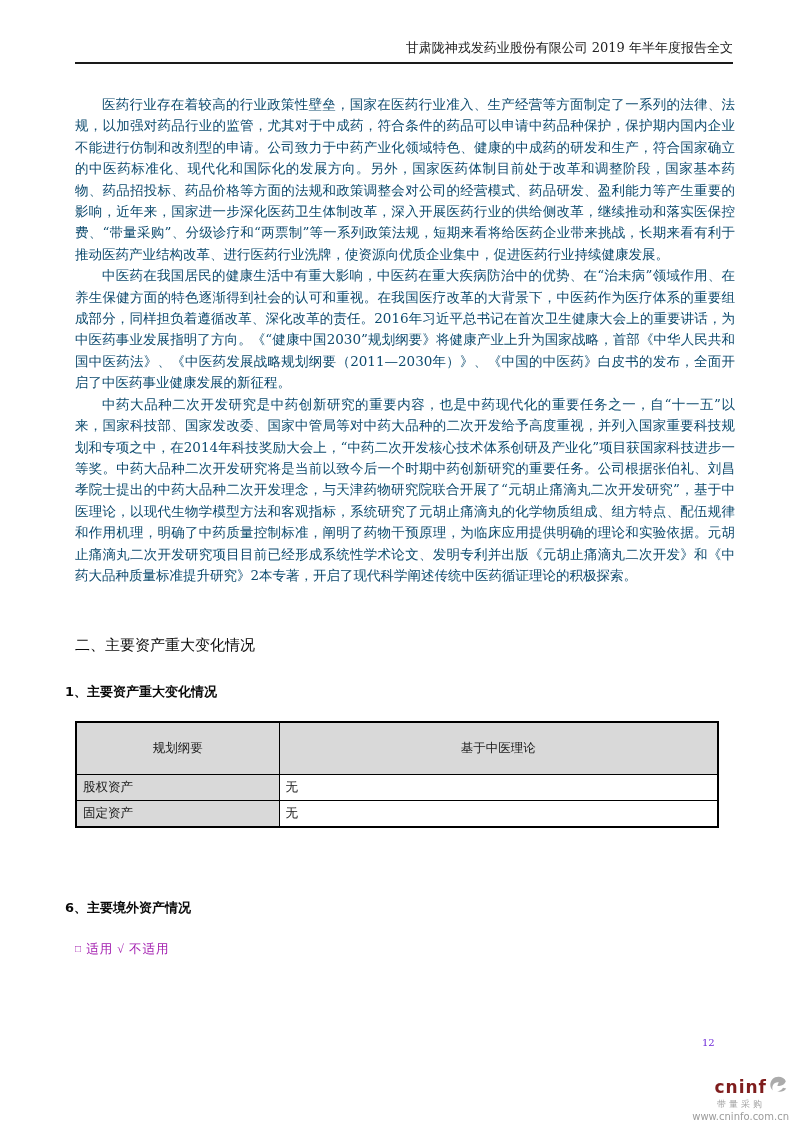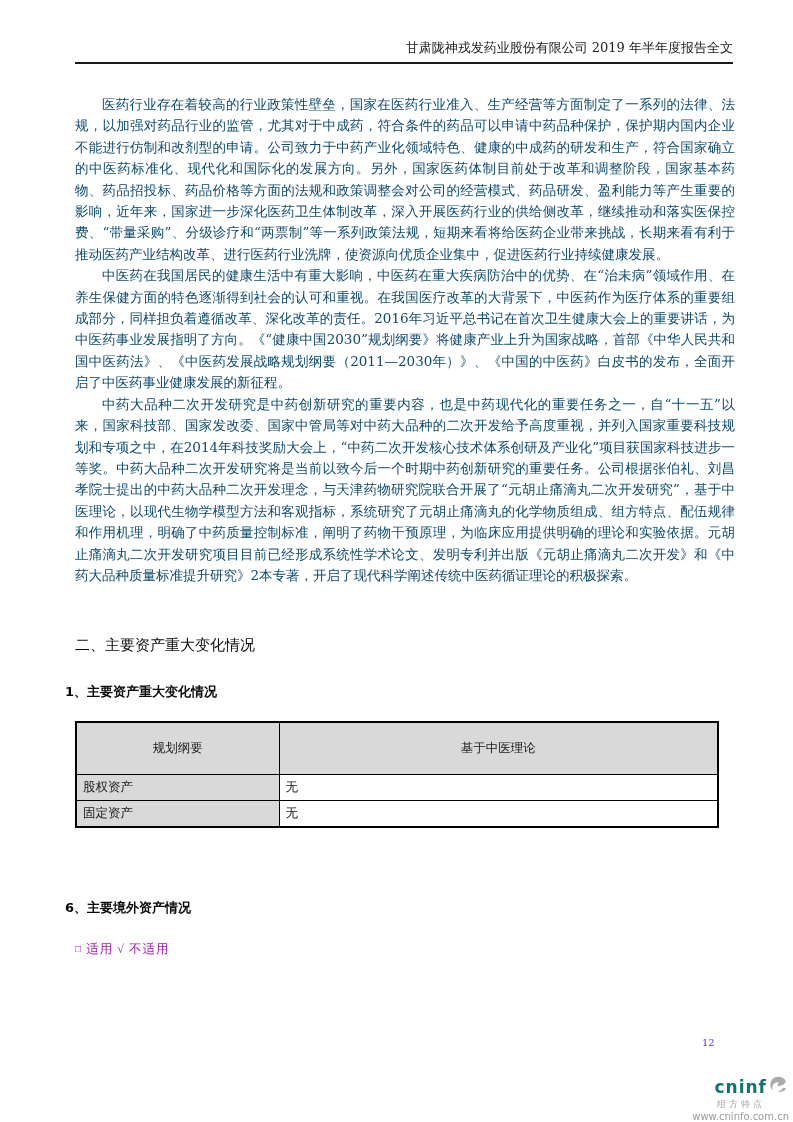--- a/index.html
+++ b/index.html
@@ -94,21 +94,21 @@
     text-align:right; color:#9b9b9b;
     line-height:1;
   }
   .logo-top {
     display:flex; align-items:center; justify-content:flex-end;
     gap:1px;
   }
   .logo-brand {
     font-family:"DejaVu Sans","Liberation Sans",sans-serif;
     font-weight:bold; font-size:17px; letter-spacing:1px;
-    color:#0f766e;
+    color:#7f1d1d;
   }
   .logo-swirl { display:inline-block; }
   .logo-cn {
     font-size:9px; letter-spacing:3px;
     color:#a3a3a3; margin-top:2px; margin-right:24px;
     font-family:"DejaVu Sans","Liberation Sans",sans-serif;
   }
   .logo-url {
     font-size:10px; color:#9b9b9b; margin-top:3px;
     font-family:"DejaVu Sans","Liberation Sans",sans-serif;
@@ -173,17 +173,17 @@
   <div class="cninfo-logo">
     <div class="logo-top">
       <span class="logo-brand">cninf</span>
       <span class="logo-swirl">
         <svg width="21" height="19" viewBox="0 0 24 22">
           <path d="M12 1 C6.5 1 2.5 5 2.5 10.5 c0 2.6 1.1 4.8 3 6.3 -0.9-2.1-0.9-4.3 0.2-6.4 1.3-2.4 4-3.6 6.6-3.1 l-1.7 3.9 c4.1 1.1 8.4-1 9.9-5.1 C19.3 3 15.9 1 12 1 Z" fill="#ababab"></path>
           <path d="M21 14.5 c-2.4 3.4-6.8 4.6-10.6 3.2 2.9-0.1 5.5-1.6 6.8-4.1 z" fill="#ababab"></path>
         </svg>
       </span>
     </div>
-    <div class="logo-cn">组方特点</div>
+    <div class="logo-cn">带量采购</div>
     <div class="logo-url">www.cninfo.com.cn</div>
   </div>
 
 </div>
 
 </body></html>

